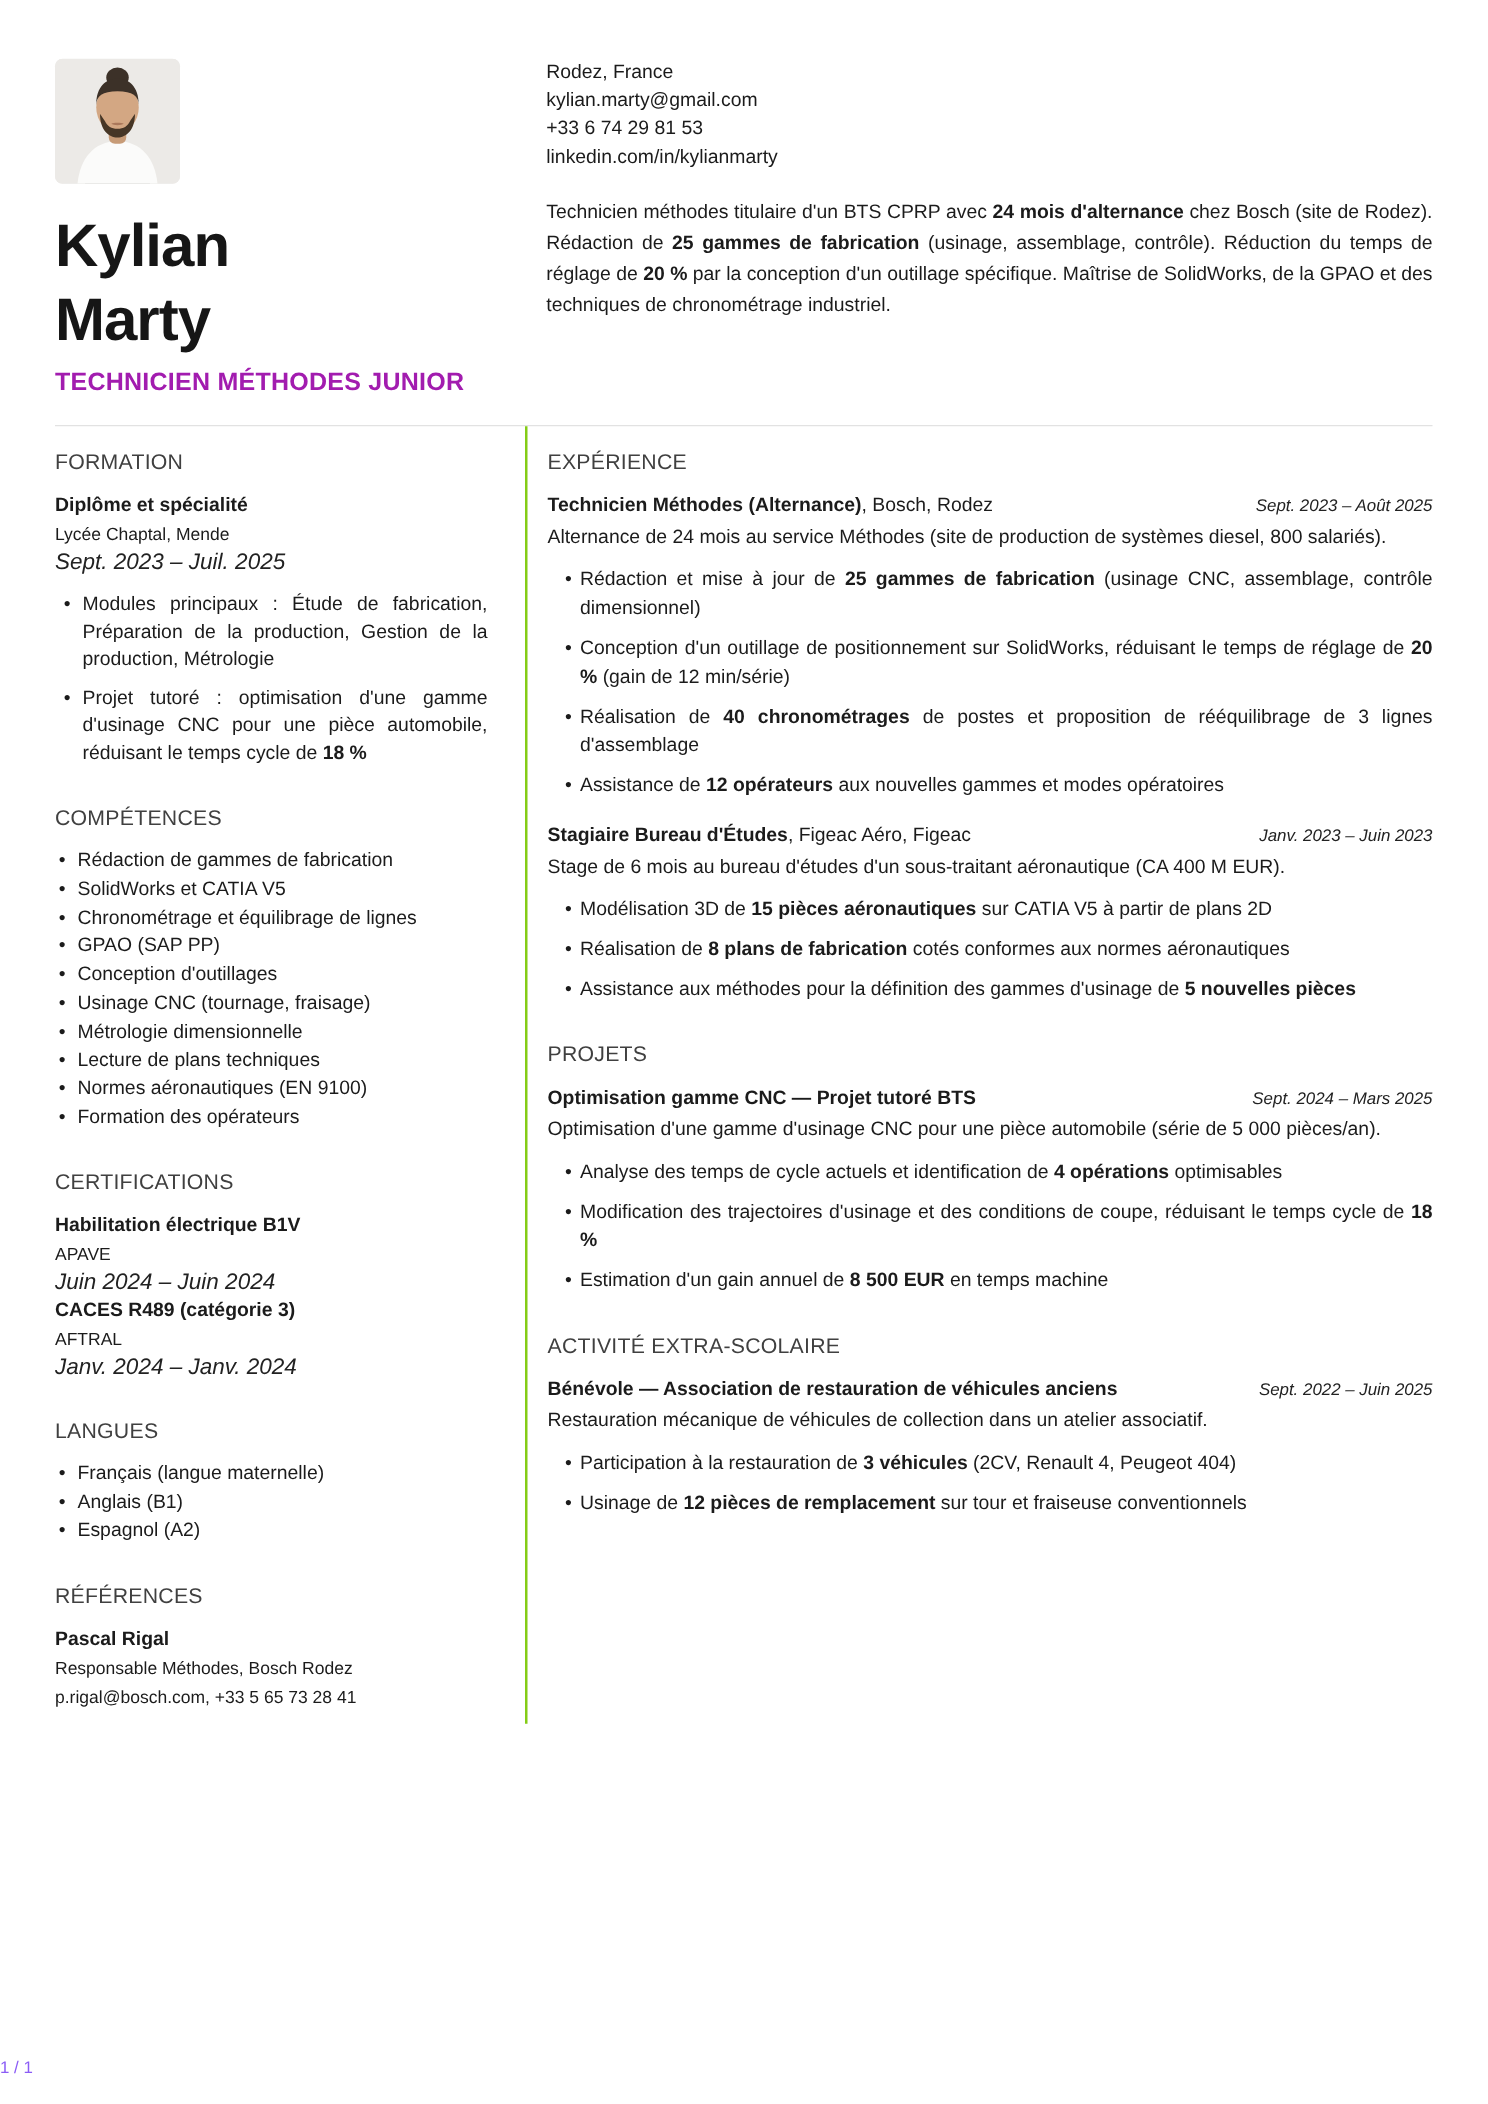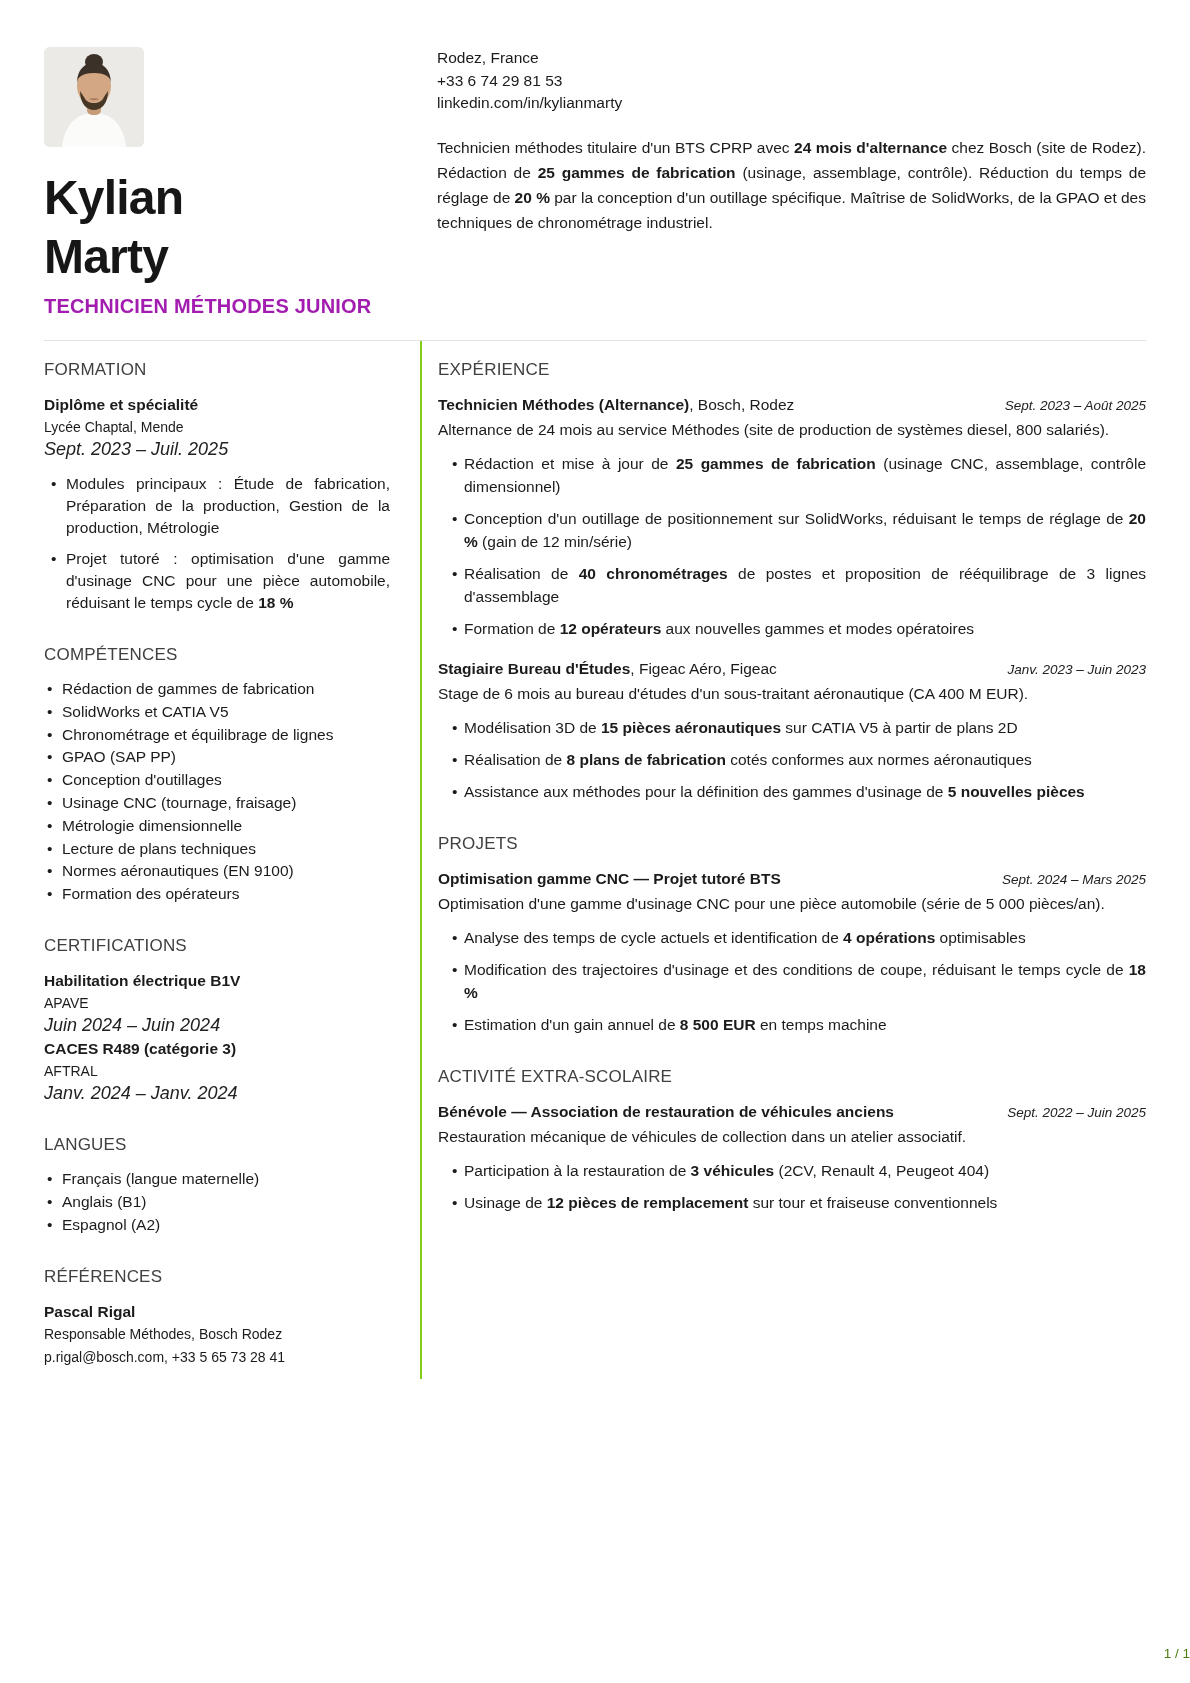--- a/index.html
+++ b/index.html
@@ -128,23 +128,23 @@
   ul.job-bullets li::before {
     content:"\2022";
     position:absolute;
     left:-12px;
   }
   b { font-weight:700; }
   
   .footer {
     position:absolute;
     left:0; right:0; bottom:22px;
-    text-align:right;
+    text-align:left;
     font-size:13.5px;
-    color:#4d7c0f;
+    color:#8b5cf6;
   }
 </style>
 </head>
 <body>
 
 <div class="page">
 
   <div class="header">
     <div class="header-left">
       <div class="photo">
@@ -162,20 +162,21 @@
         </svg>
       </div>
       <div class="name">
         <div>Kylian</div>
         <div>Marty</div>
       </div>
       <div class="headline">TECHNICIEN MÉTHODES JUNIOR</div>
     </div>
     <div class="header-right">
       <div class="contact-line">Rodez, France</div>
+      <div class="contact-line">kylian.marty@gmail.com</div>
       <div class="contact-line">+33 6 74 29 81 53</div>
       <div class="contact-line">linkedin.com/in/kylianmarty</div>
       <p class="summary"><span>Technicien méthodes titulaire d'un BTS CPRP avec </span><b>24 mois d'alternance</b><span> chez Bosch (site de Rodez). Rédaction de </span><b>25 gammes de fabrication</b><span> (usinage, assemblage, contrôle). Réduction du temps de réglage de </span><b>20 %</b><span> par la conception d'un outillage spécifique. Maîtrise de SolidWorks, de la GPAO et des techniques de chronométrage industriel.</span></p>
     </div>
   </div>
 
   <hr class="rule">
 
   <div class="columns">
 
@@ -248,21 +249,21 @@
         <div class="job">
           <div class="job-head">
             <div class="job-title"><span></span><b>Technicien Méthodes (Alternance)</b><span>, Bosch, Rodez</span></div>
             <div class="job-dates">Sept. 2023 – Août 2025</div>
           </div>
           <div class="job-desc"><span>Alternance de 24 mois au service Méthodes (site de production de systèmes diesel, 800 salariés).</span></div>
           <ul class="job-bullets">
             <li><span>Rédaction et mise à jour de </span><b>25 gammes de fabrication</b><span> (usinage CNC, assemblage, contrôle dimensionnel)</span></li>
             <li><span>Conception d'un outillage de positionnement sur SolidWorks, réduisant le temps de réglage de </span><b>20 %</b><span> (gain de 12 min/série)</span></li>
             <li><span>Réalisation de </span><b>40 chronométrages</b><span> de postes et proposition de rééquilibrage de 3 lignes d'assemblage</span></li>
-            <li><span>Formation de </span><b>12 opérateurs</b><span> aux nouvelles gammes et modes opératoires</span></li>
+            <li><span>Assistance de </span><b>12 opérateurs</b><span> aux nouvelles gammes et modes opératoires</span></li>
           </ul>
         </div>
 
         <div class="job">
           <div class="job-head">
             <div class="job-title"><span></span><b>Stagiaire Bureau d'Études</b><span>, Figeac Aéro, Figeac</span></div>
             <div class="job-dates">Janv. 2023 – Juin 2023</div>
           </div>
           <div class="job-desc"><span>Stage de 6 mois au bureau d'études d'un sous-traitant aéronautique (CA 400 M EUR).</span></div>
           <ul class="job-bullets">

